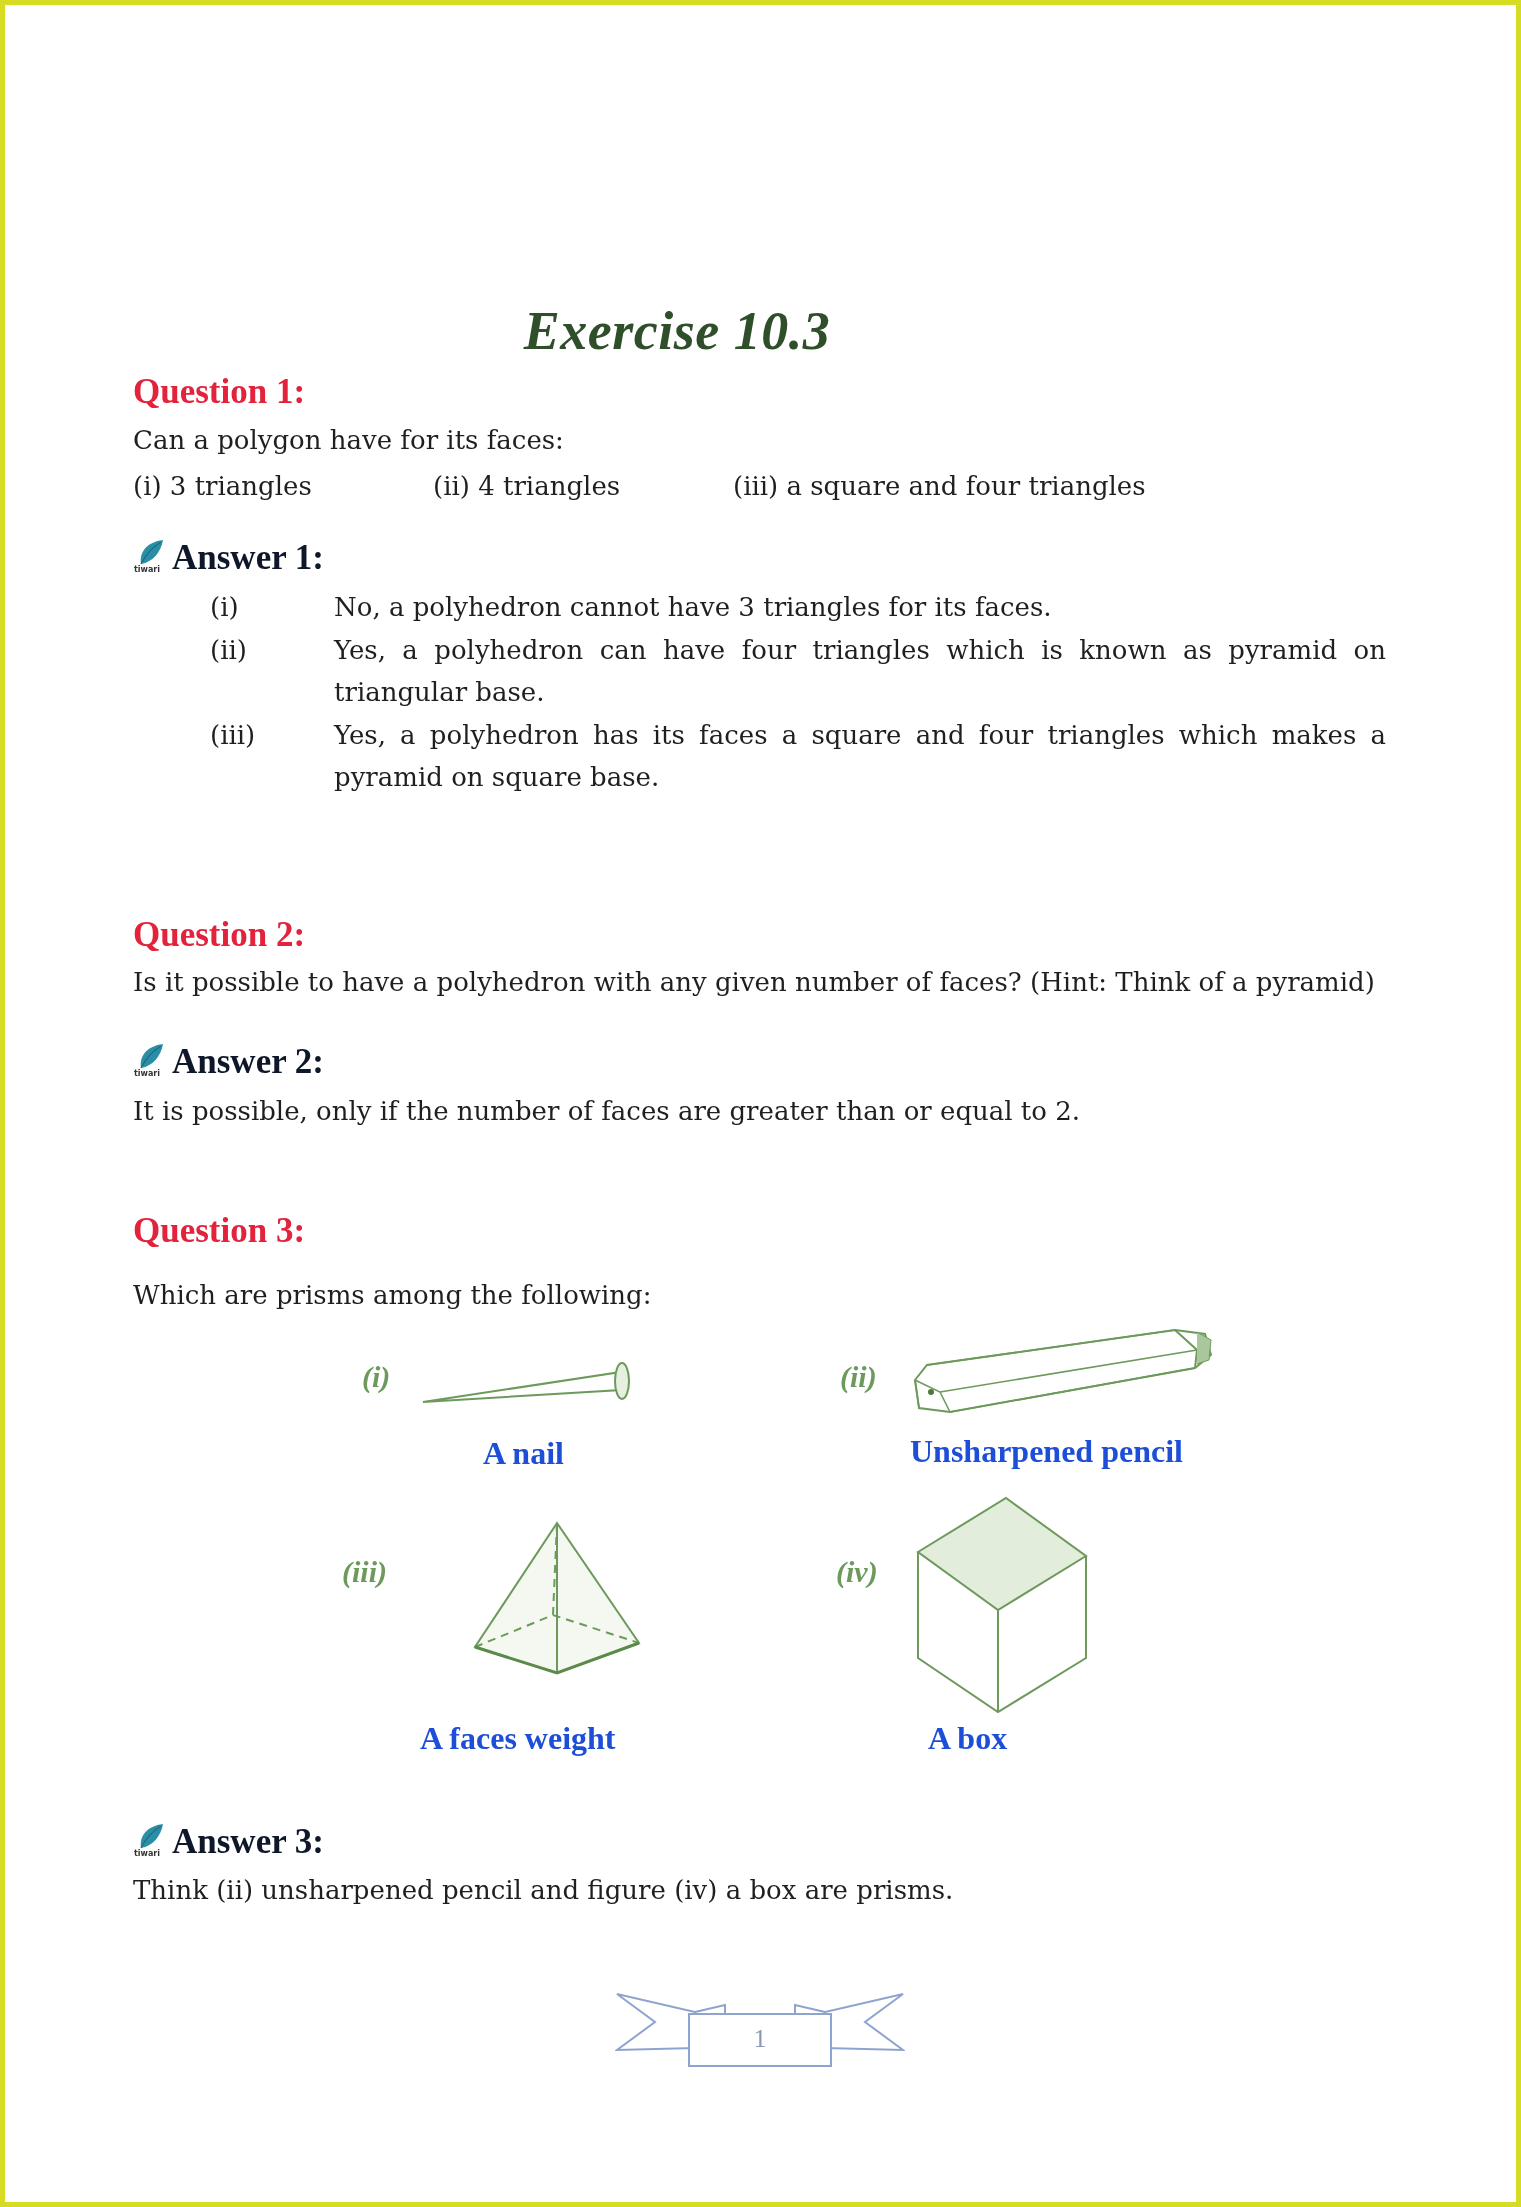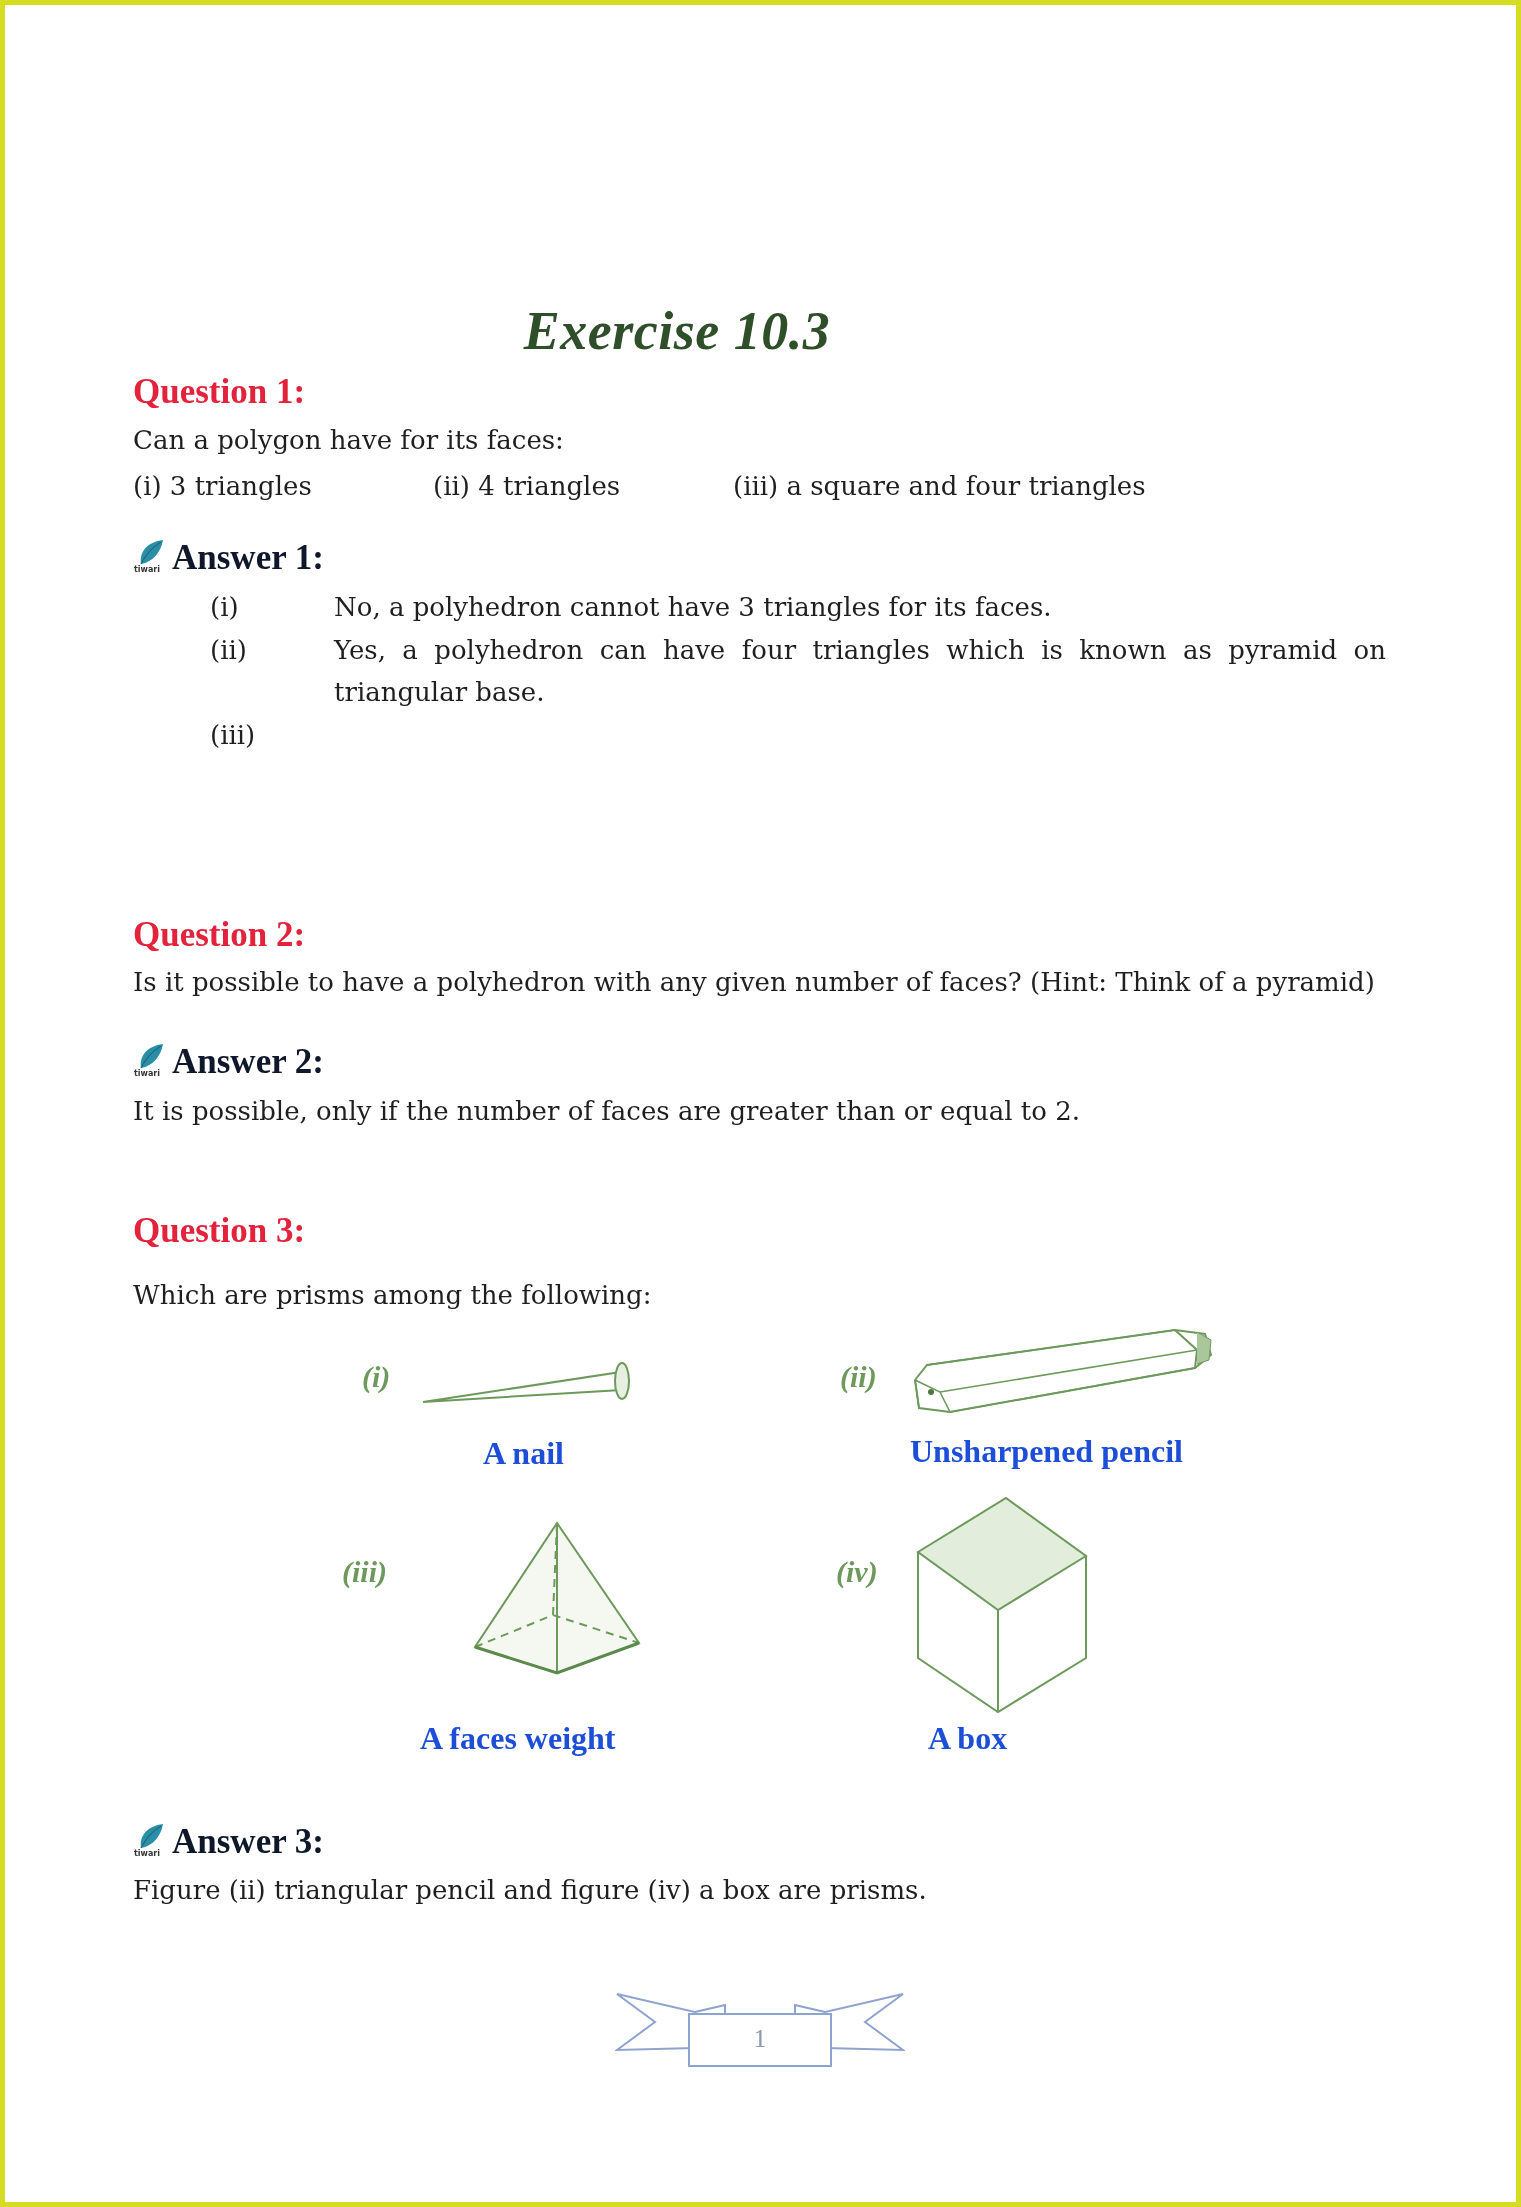--- a/index.html
+++ b/index.html
@@ -70,20 +70,21 @@
     </svg>
   </span>
   <span>Answer 1:</span>
 </div>
 <div class="abs body-text" style="left:0; top:586px; width:1521px; height:220px;">
   <span class="li-num" style="top:0;">(i)</span>
   <span class="li-text" style="top:0;">No, a polyhedron cannot have 3 triangles for its faces.</span>
   <span class="li-num" style="top:43px;">(ii)</span>
   <span class="li-text" style="top:43px;">Yes, a polyhedron can have four triangles which is known as pyramid on triangular base.</span>
   <span class="li-num" style="top:128px;">(iii)</span>
+  <span class="li-text" style="top:128px;">Yes, a polyhedron has its faces a square and four triangles which makes a pyramid on square base.</span>
 </div>
 
 <div class="abs q-heading" style="top:915px;">Question 2:</div>
 <div class="abs body-text justify" style="left:133px; top:962px; width:1252px; line-height:40px;">Is it possible to have a polyhedron with any given number of faces? (Hint: Think of a pyramid)</div>
 
 <div class="abs a-heading" style="top:1042px;">
   <span class="ans-icon">
     <svg width="34" height="36" viewBox="0 0 34 36">
       <path d="M8 26 C6 14 14 4 30 2 C28 14 20 24 8 26 Z" fill="#2a8fa6"></path>
       <path d="M8 26 C12 18 18 10 28 4" stroke="#1c6b80" stroke-width="1.2" fill="none"></path>
@@ -138,21 +139,21 @@
 <div class="abs a-heading" style="top:1822px;">
   <span class="ans-icon">
     <svg width="34" height="36" viewBox="0 0 34 36">
       <path d="M8 26 C6 14 14 4 30 2 C28 14 20 24 8 26 Z" fill="#2a8fa6"></path>
       <path d="M8 26 C12 18 18 10 28 4" stroke="#1c6b80" stroke-width="1.2" fill="none"></path>
       <text x="1" y="34" font-size="8" font-family="DejaVu Sans, sans-serif" fill="#333">tiwari</text>
     </svg>
   </span>
   <span>Answer 3:</span>
 </div>
-<div class="abs body-text" style="left:133px; top:1869px;">Figure (ii) triangular pencil and figure (iv) a box are prisms.</div>
+<div class="abs body-text" style="left:133px; top:1869px;">Think (ii) unsharpened pencil and figure (iv) a box are prisms.</div>
 
 <div class="abs" style="left:615px; top:1988px; width:290px; height:80px;">
   <svg class="abs" style="left:0; top:0;" width="290" height="80" viewBox="0 0 290 80">
     <path d="M2 6 L80 24 L80 60 L2 62 L40 34 Z" fill="#ffffff" stroke="#8fa3cf" stroke-width="2"></path>
     <path d="M288 6 L210 24 L210 60 L288 62 L250 34 Z" fill="#ffffff" stroke="#8fa3cf" stroke-width="2"></path>
     <path d="M80 24 L110 17 L110 26 M210 24 L180 17 L180 26" fill="none" stroke="#8fa3cf" stroke-width="2"></path>
     <rect x="74" y="26" width="142" height="52" fill="#ffffff" stroke="#8fa3cf" stroke-width="2"></rect>
   </svg>
   <div class="abs ribbon-num" style="left:74px; top:36px; width:142px;">1</div>
 </div>

